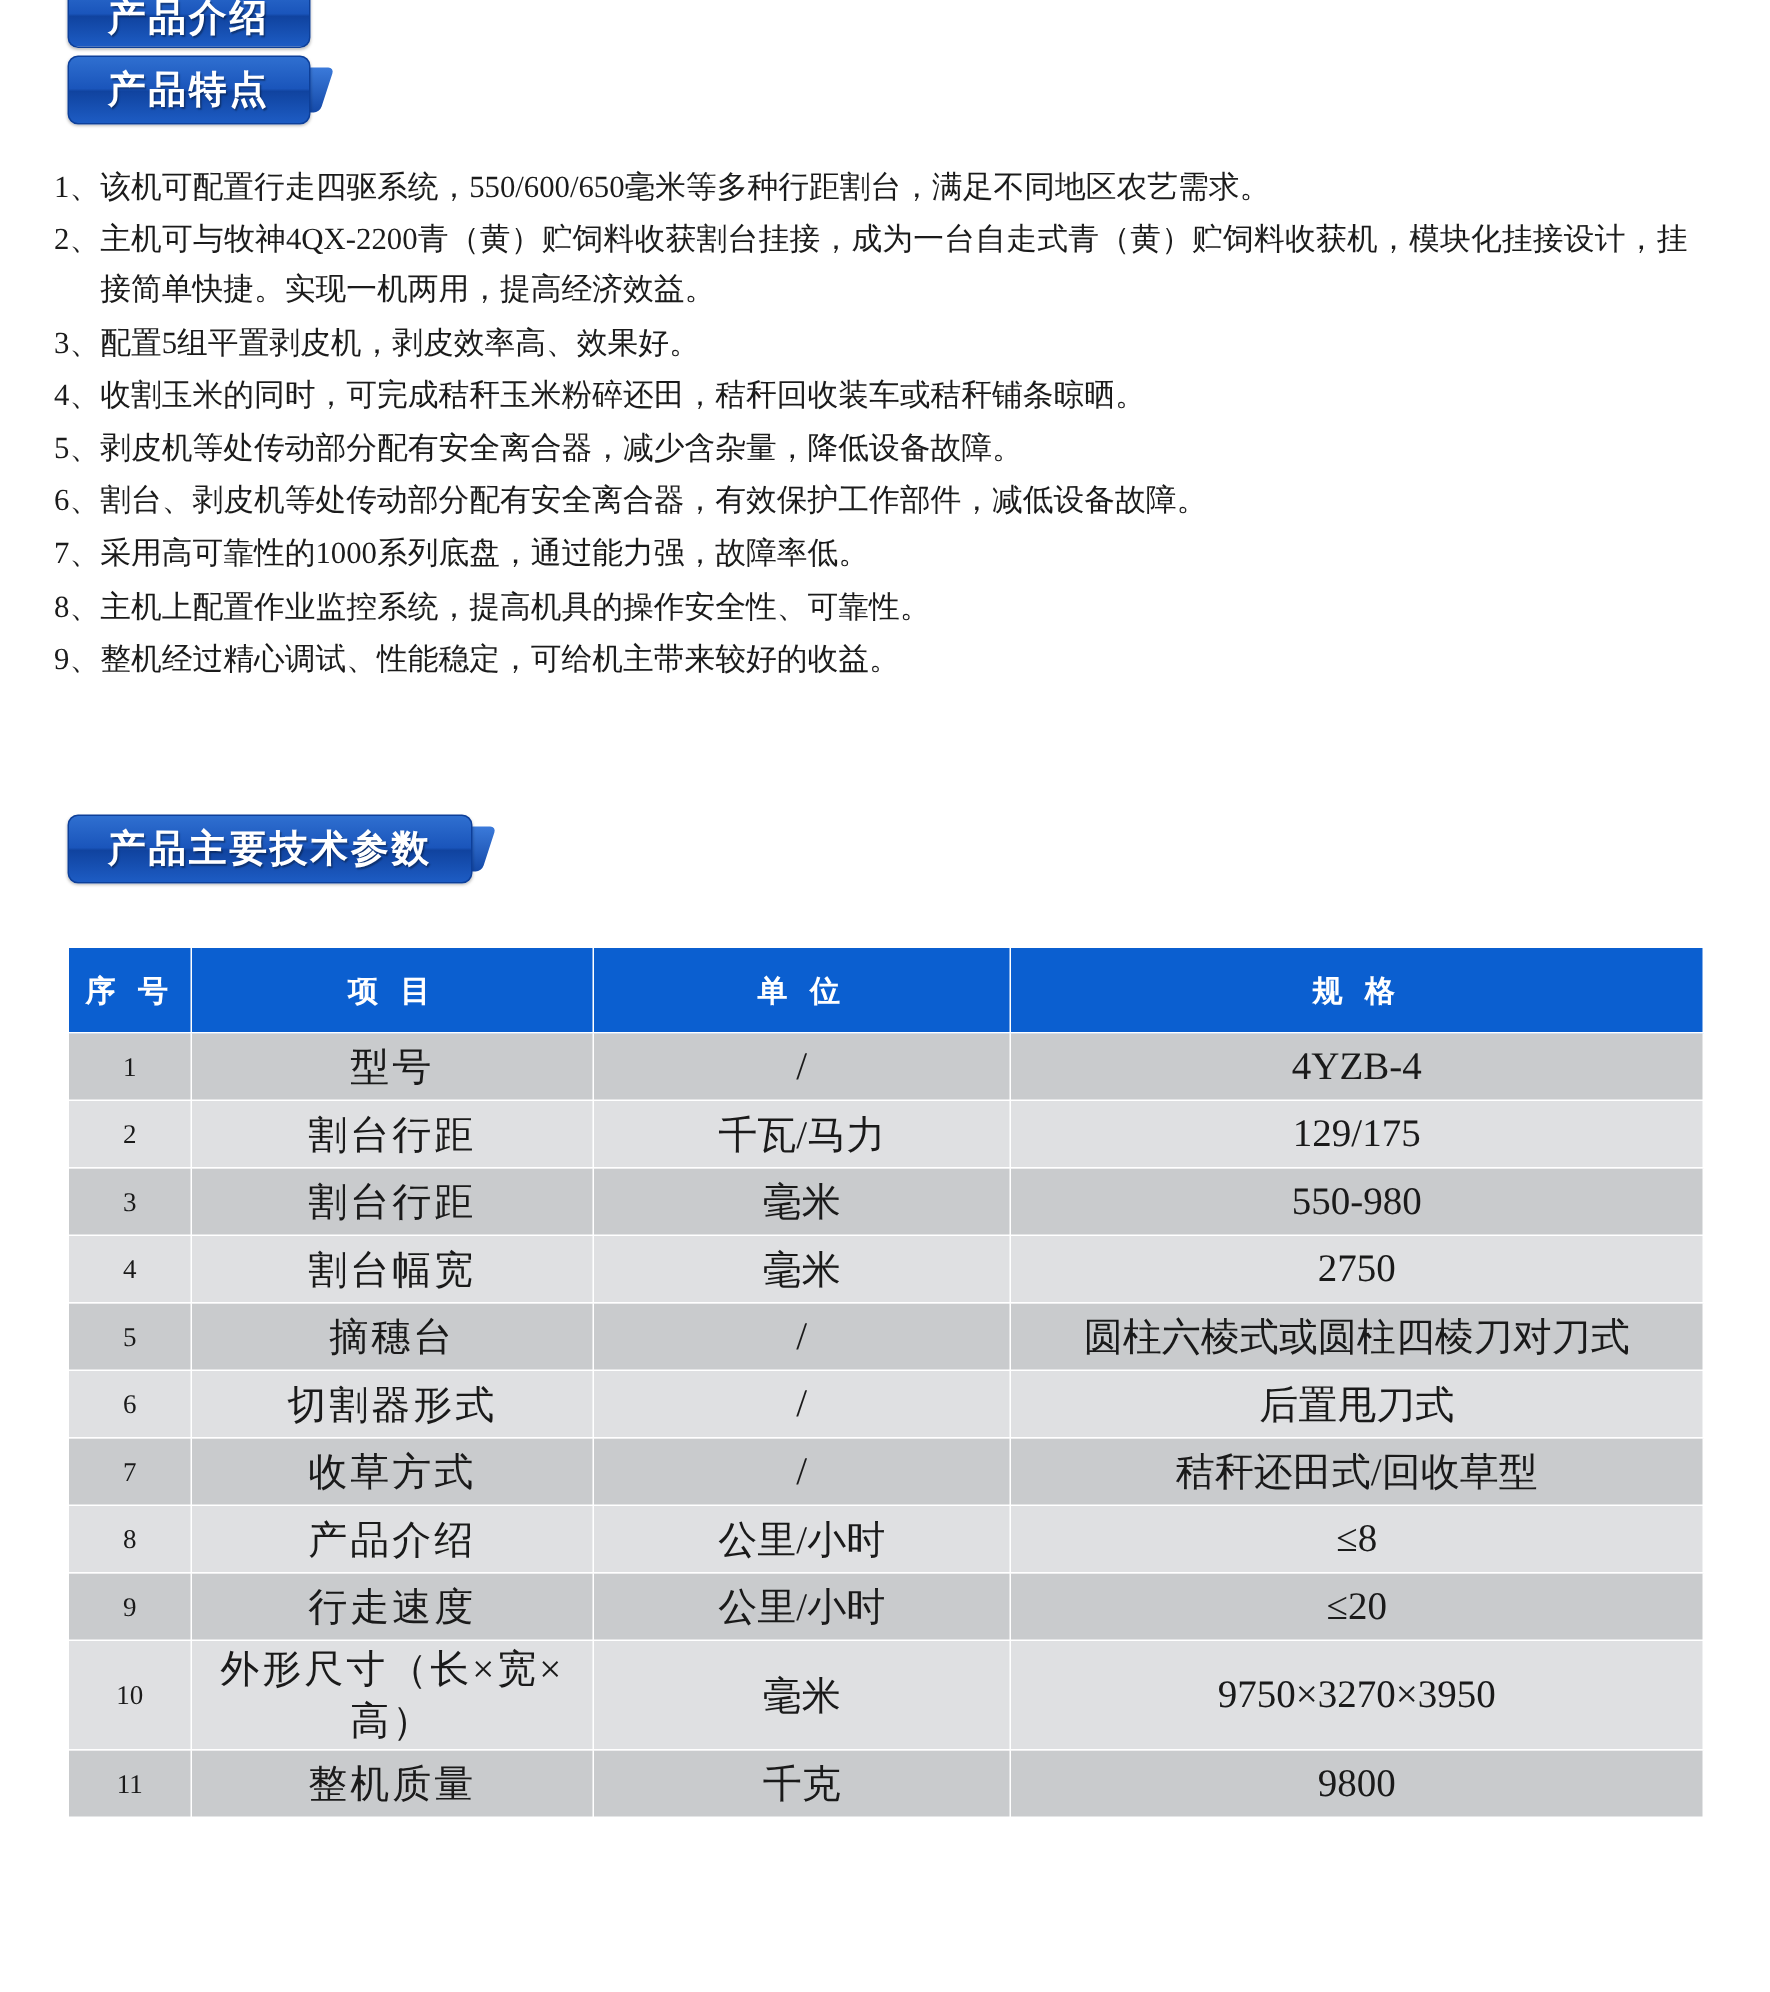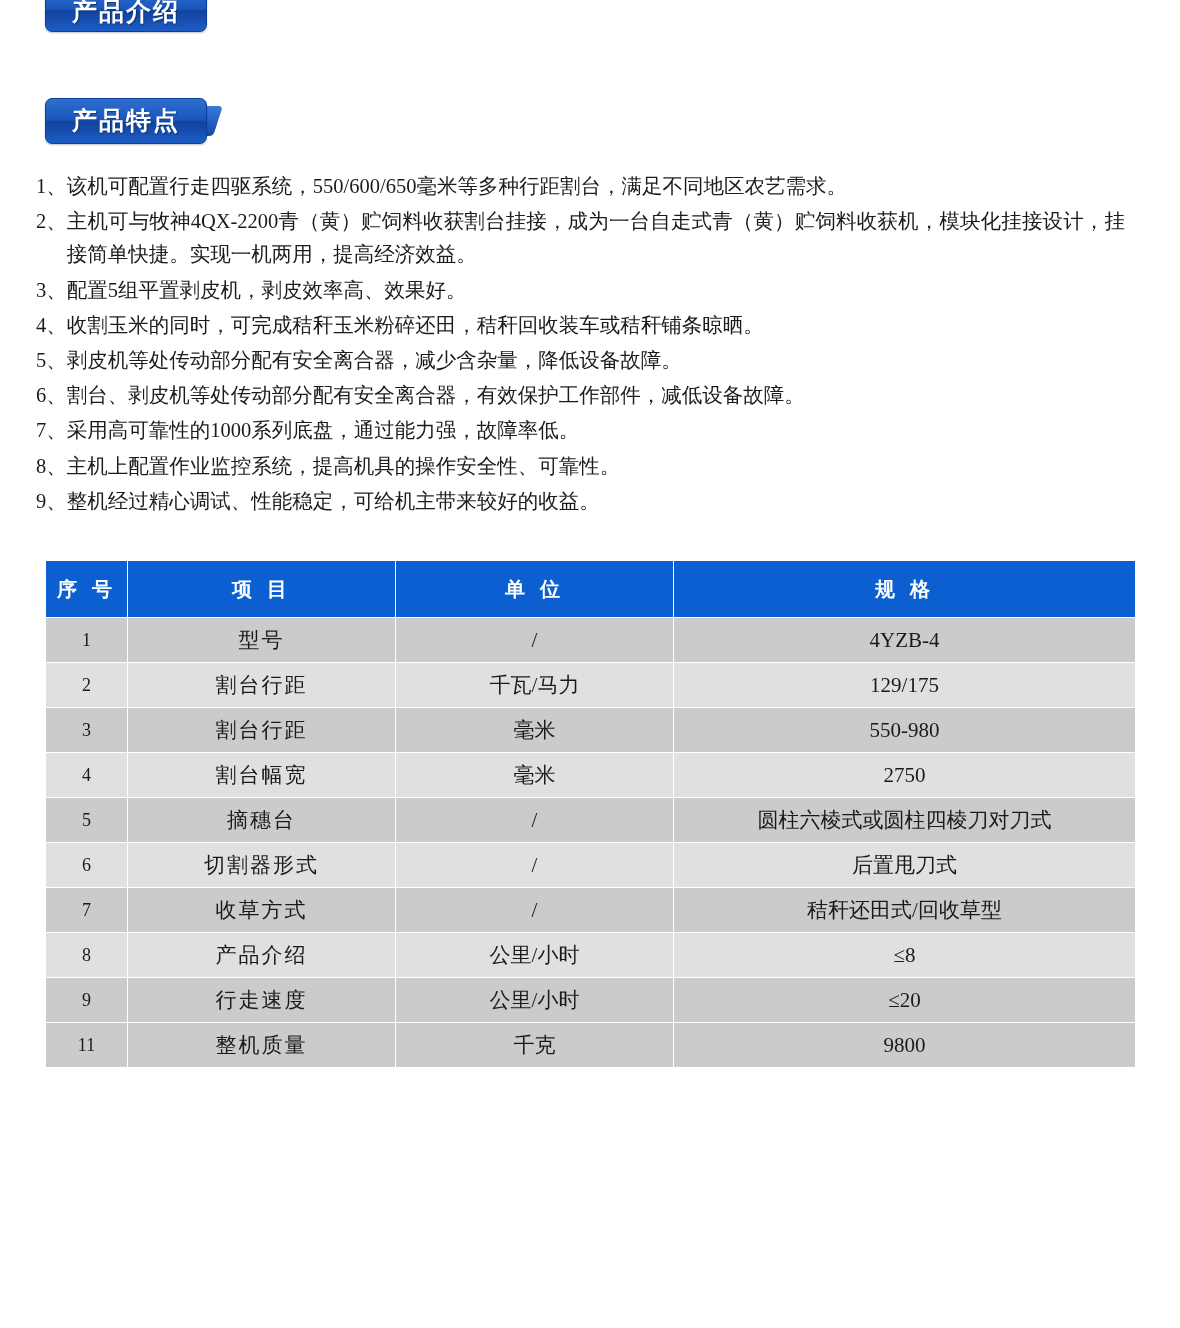--- a/index.html
+++ b/index.html
@@ -120,42 +120,42 @@
     font-size: 20px;
     letter-spacing: 4px;
     height: 54px;
     border: 1px solid #ffffff;
     text-align: center;
   }
   table.spec td {
     height: 42px;
     border: 1px solid #ffffff;
     text-align: center;
-    font-size: 21px;
+    font-size: 26px;
     color: #1a1a1a;
     font-family: "Liberation Serif", "DejaVu Serif", serif;
   }
   table.spec tr.odd td { background: #c9cbcd; }
   table.spec tr.even td { background: #dfe0e2; }
   table.spec td.idx { font-size: 18px; }
   table.spec td.item { letter-spacing: 2px; }
 </style>
 </head>
 <body>
 
 <div class="page">
 
   <div class="banner-wrap">
     <div class="banner banner-first">
       <span class="banner-text">产品介绍</span>
     </div>
   </div>
 
 
-  <div class="banner-wrap" style="margin-top:62px;">
+  <div class="banner-wrap" style="">
     <div class="banner">
       <span class="banner-text">产品特点</span>
     </div>
   </div>
 
   <div class="features">
     <div class="feature-item">
       <span class="feature-num">1、</span>
       <span class="feature-text">该机可配置行走四驱系统，550/600/650毫米等多种行距割台，满足不同地区农艺需求。</span>
     </div>
@@ -186,20 +186,25 @@
     <div class="feature-item">
       <span class="feature-num">8、</span>
       <span class="feature-text">主机上配置作业监控系统，提高机具的操作安全性、可靠性。</span>
     </div>
     <div class="feature-item">
       <span class="feature-num">9、</span>
       <span class="feature-text">整机经过精心调试、性能稳定，可给机主带来较好的收益。</span>
     </div>
   </div>
 
+  <div class="banner-wrap" style="margin-top:86px;">
+    <div class="banner">
+      <span class="banner-text">产品主要技术参数</span>
+    </div>
+  </div>
 
   <div class="table-wrap">
     <table class="spec">
       <colgroup>
         <col class="c0">
           <col class="c1">
           <col class="c2">
           <col class="c3">
       </colgroup>
       <thead>
@@ -258,20 +263,26 @@
           <td class="item">产品介绍</td>
           <td>公里/小时</td>
           <td>≤8</td>
         </tr>
         <tr class="odd">
           <td class="idx">9</td>
           <td class="item">行走速度</td>
           <td>公里/小时</td>
           <td>≤20</td>
         </tr>
+        <tr class="even">
+          <td class="idx">10</td>
+          <td class="item">外形尺寸（长×宽×高）</td>
+          <td>毫米</td>
+          <td>9750×3270×3950</td>
+        </tr>
         <tr class="odd">
           <td class="idx">11</td>
           <td class="item">整机质量</td>
           <td>千克</td>
           <td>9800</td>
         </tr>
       </tbody>
     </table>
   </div>
 

